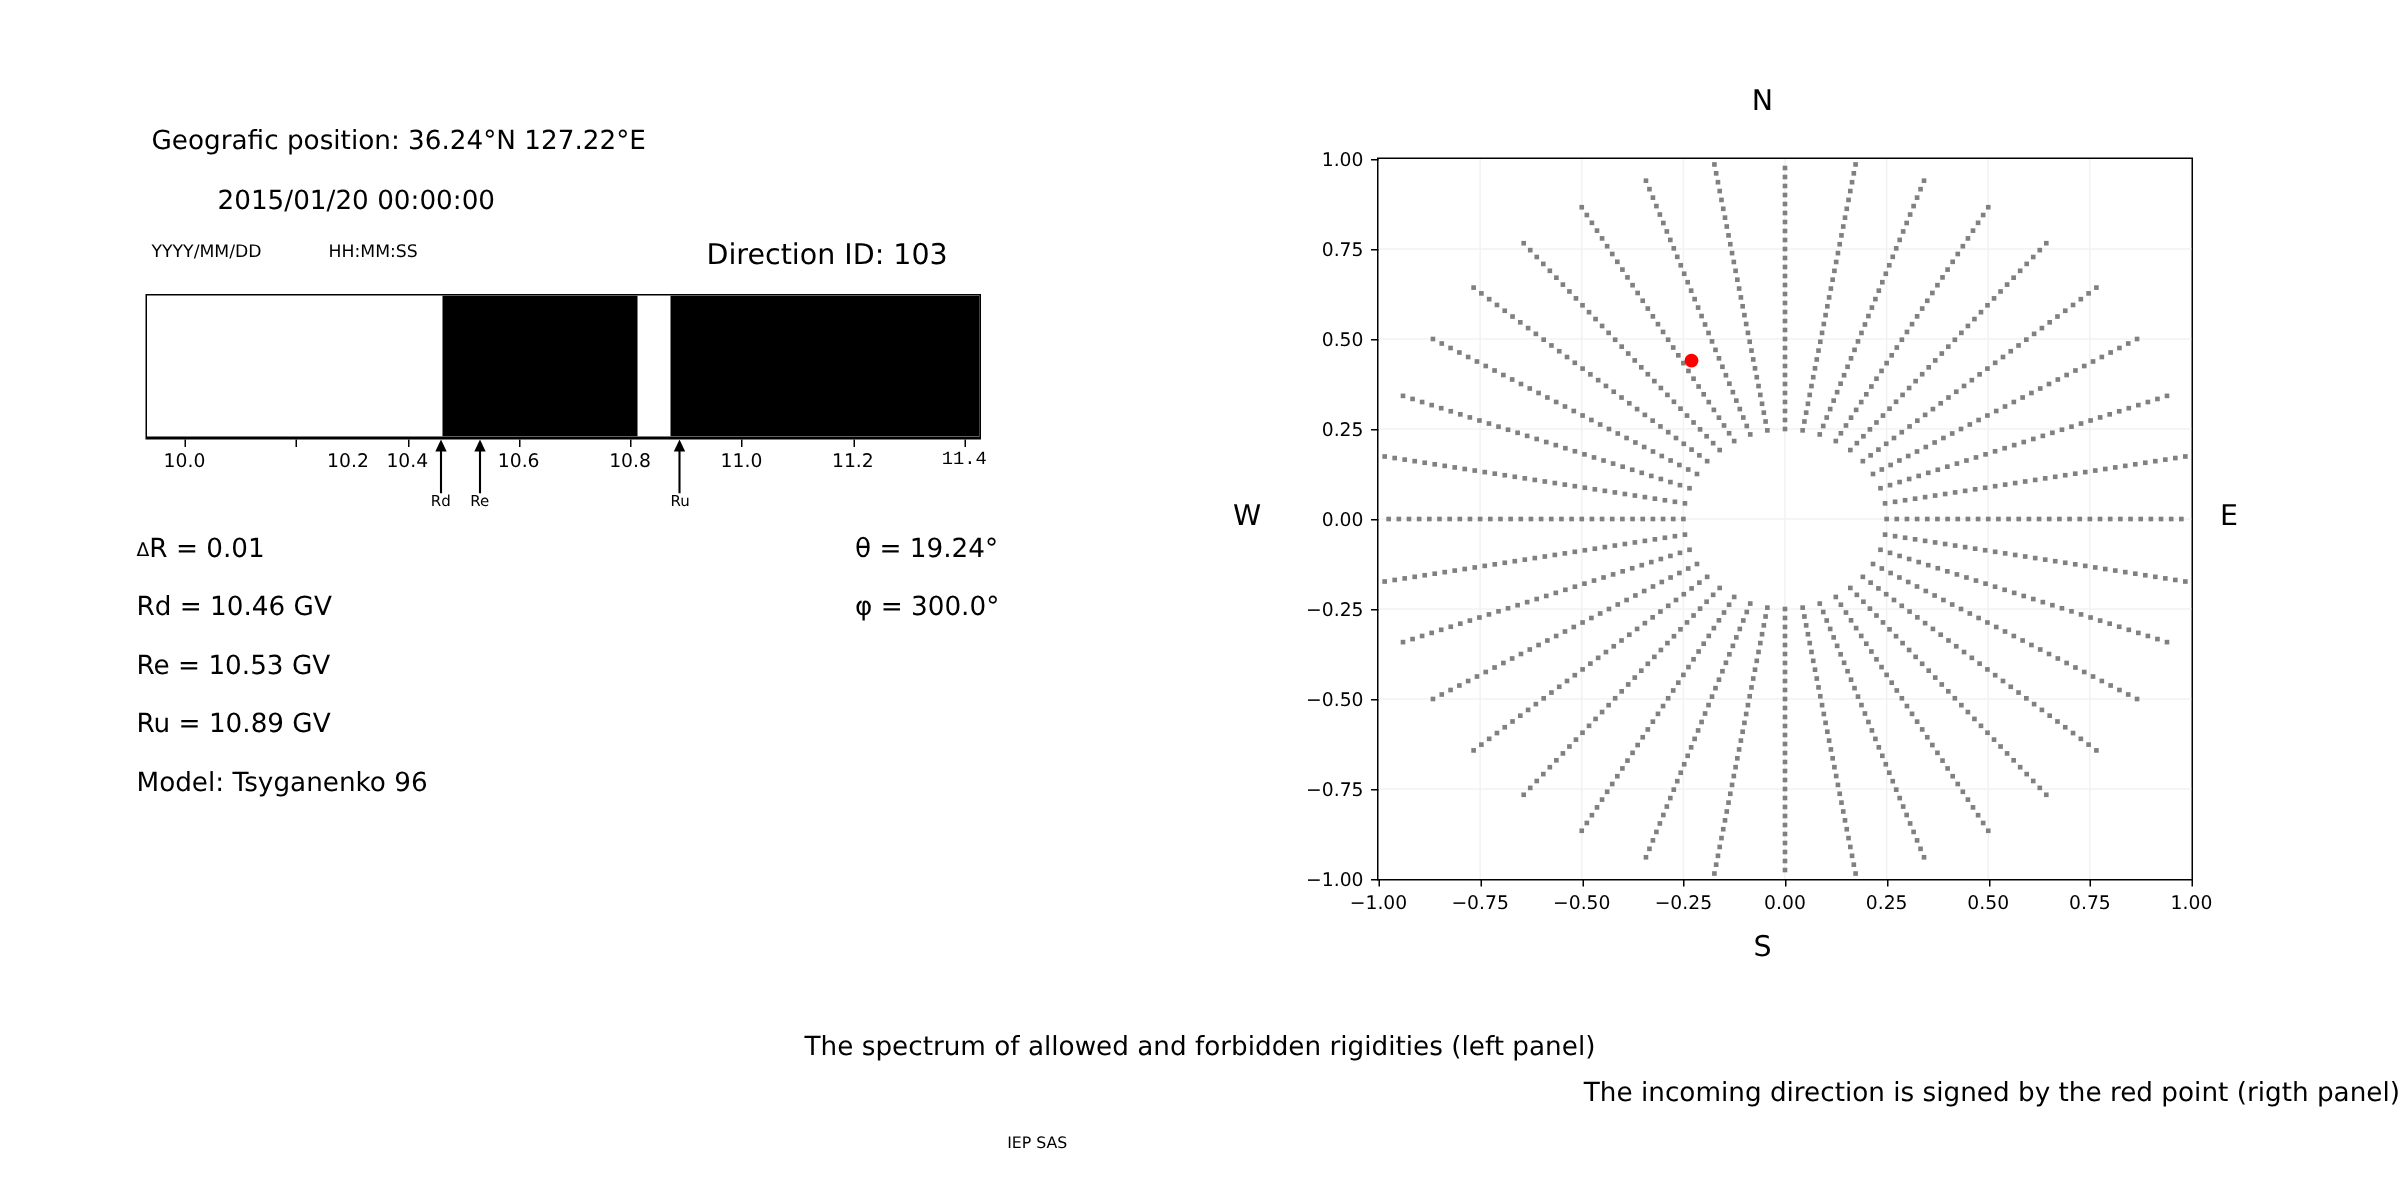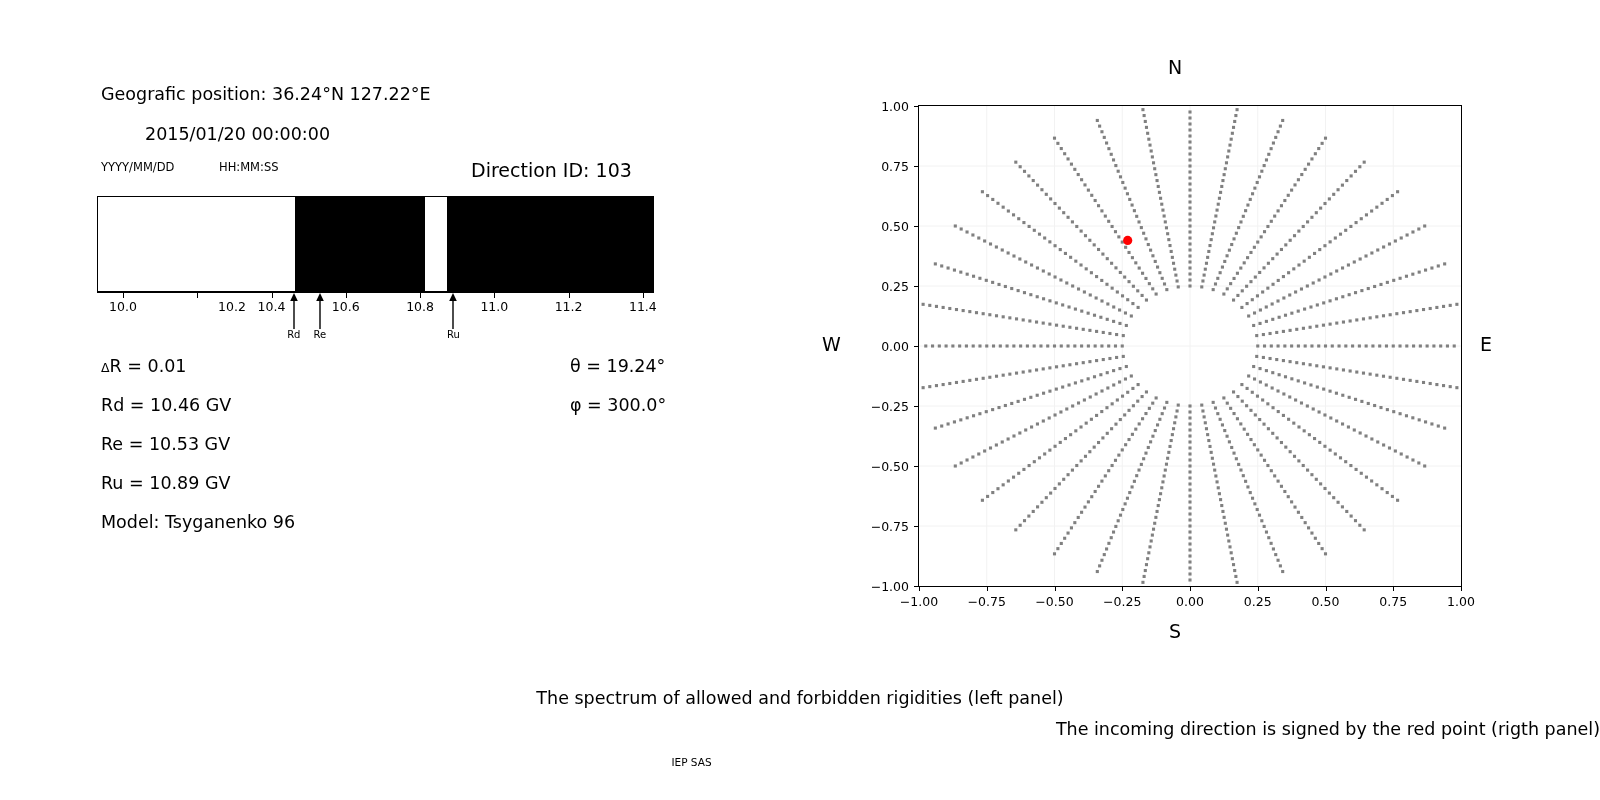--- a/index.html
+++ b/index.html
@@ -75,21 +75,21 @@
   .marker-label {
     position: absolute; top: 36px;
     font-size: 10px; transform: translateX(-50%);
     white-space: nowrap;
   }
 
   
   .param {
     position: absolute; font-size: 17.5px; white-space: nowrap;
   }
-  .param-left  { left: 101px; text-align: right; }
+  .param-left  { left: 91px; text-align: right; }
   .param-right { left: 570px; }
   .delta-small { font-size: 12.5px; vertical-align: 0.5px; }
 
   
   #right-panel { position: absolute; left: 780px; top: 0; width: 820px; height: 800px; }
   #polar-box {
     position: absolute; left: 138px; top: 105px;
     width: 542px; height: 480px;
     border: 1.1px solid #000000;
     box-sizing: content-box;
@@ -163,21 +163,21 @@
         <div class="xticklabel" style="left: 174.527px;">10.4</div>
         <div class="xtick" style="left: 248.793px;"></div>
         <div class="xticklabel" style="left: 248.793px;">10.6</div>
         <div class="xtick" style="left: 323.06px;"></div>
         <div class="xticklabel" style="left: 323.06px;">10.8</div>
         <div class="xtick" style="left: 397.327px;"></div>
         <div class="xticklabel" style="left: 397.327px;">11.0</div>
         <div class="xtick" style="left: 471.593px;"></div>
         <div class="xticklabel" style="left: 471.593px;">11.2</div>
         <div class="xtick" style="left: 545.86px;"></div>
-        <div class="xticklabel" style="left: 545.86px;">11.4</div>
+        <div class="xticklabel" style="left: 545.86px; font-family: Liberation Mono, monospace;">11.4</div>
         <div class="marker-arrow" style="left: 196.807px;"><svg width="14" height="36">
             <line x1="7" y1="36" x2="7" y2="4" stroke="#000" stroke-width="1.4"></line>
             <polygon points="7,0 3.2,8 10.8,8" fill="#000"></polygon>
           </svg></div>
         <div class="marker-label" style="left: 196.807px;">Rd</div>
         <div class="marker-arrow" style="left: 222.8px;"><svg width="14" height="36">
             <line x1="7" y1="36" x2="7" y2="4" stroke="#000" stroke-width="1.4"></line>
             <polygon points="7,0 3.2,8 10.8,8" fill="#000"></polygon>
           </svg></div>
         <div class="marker-label" style="left: 222.8px;">Re</div>

